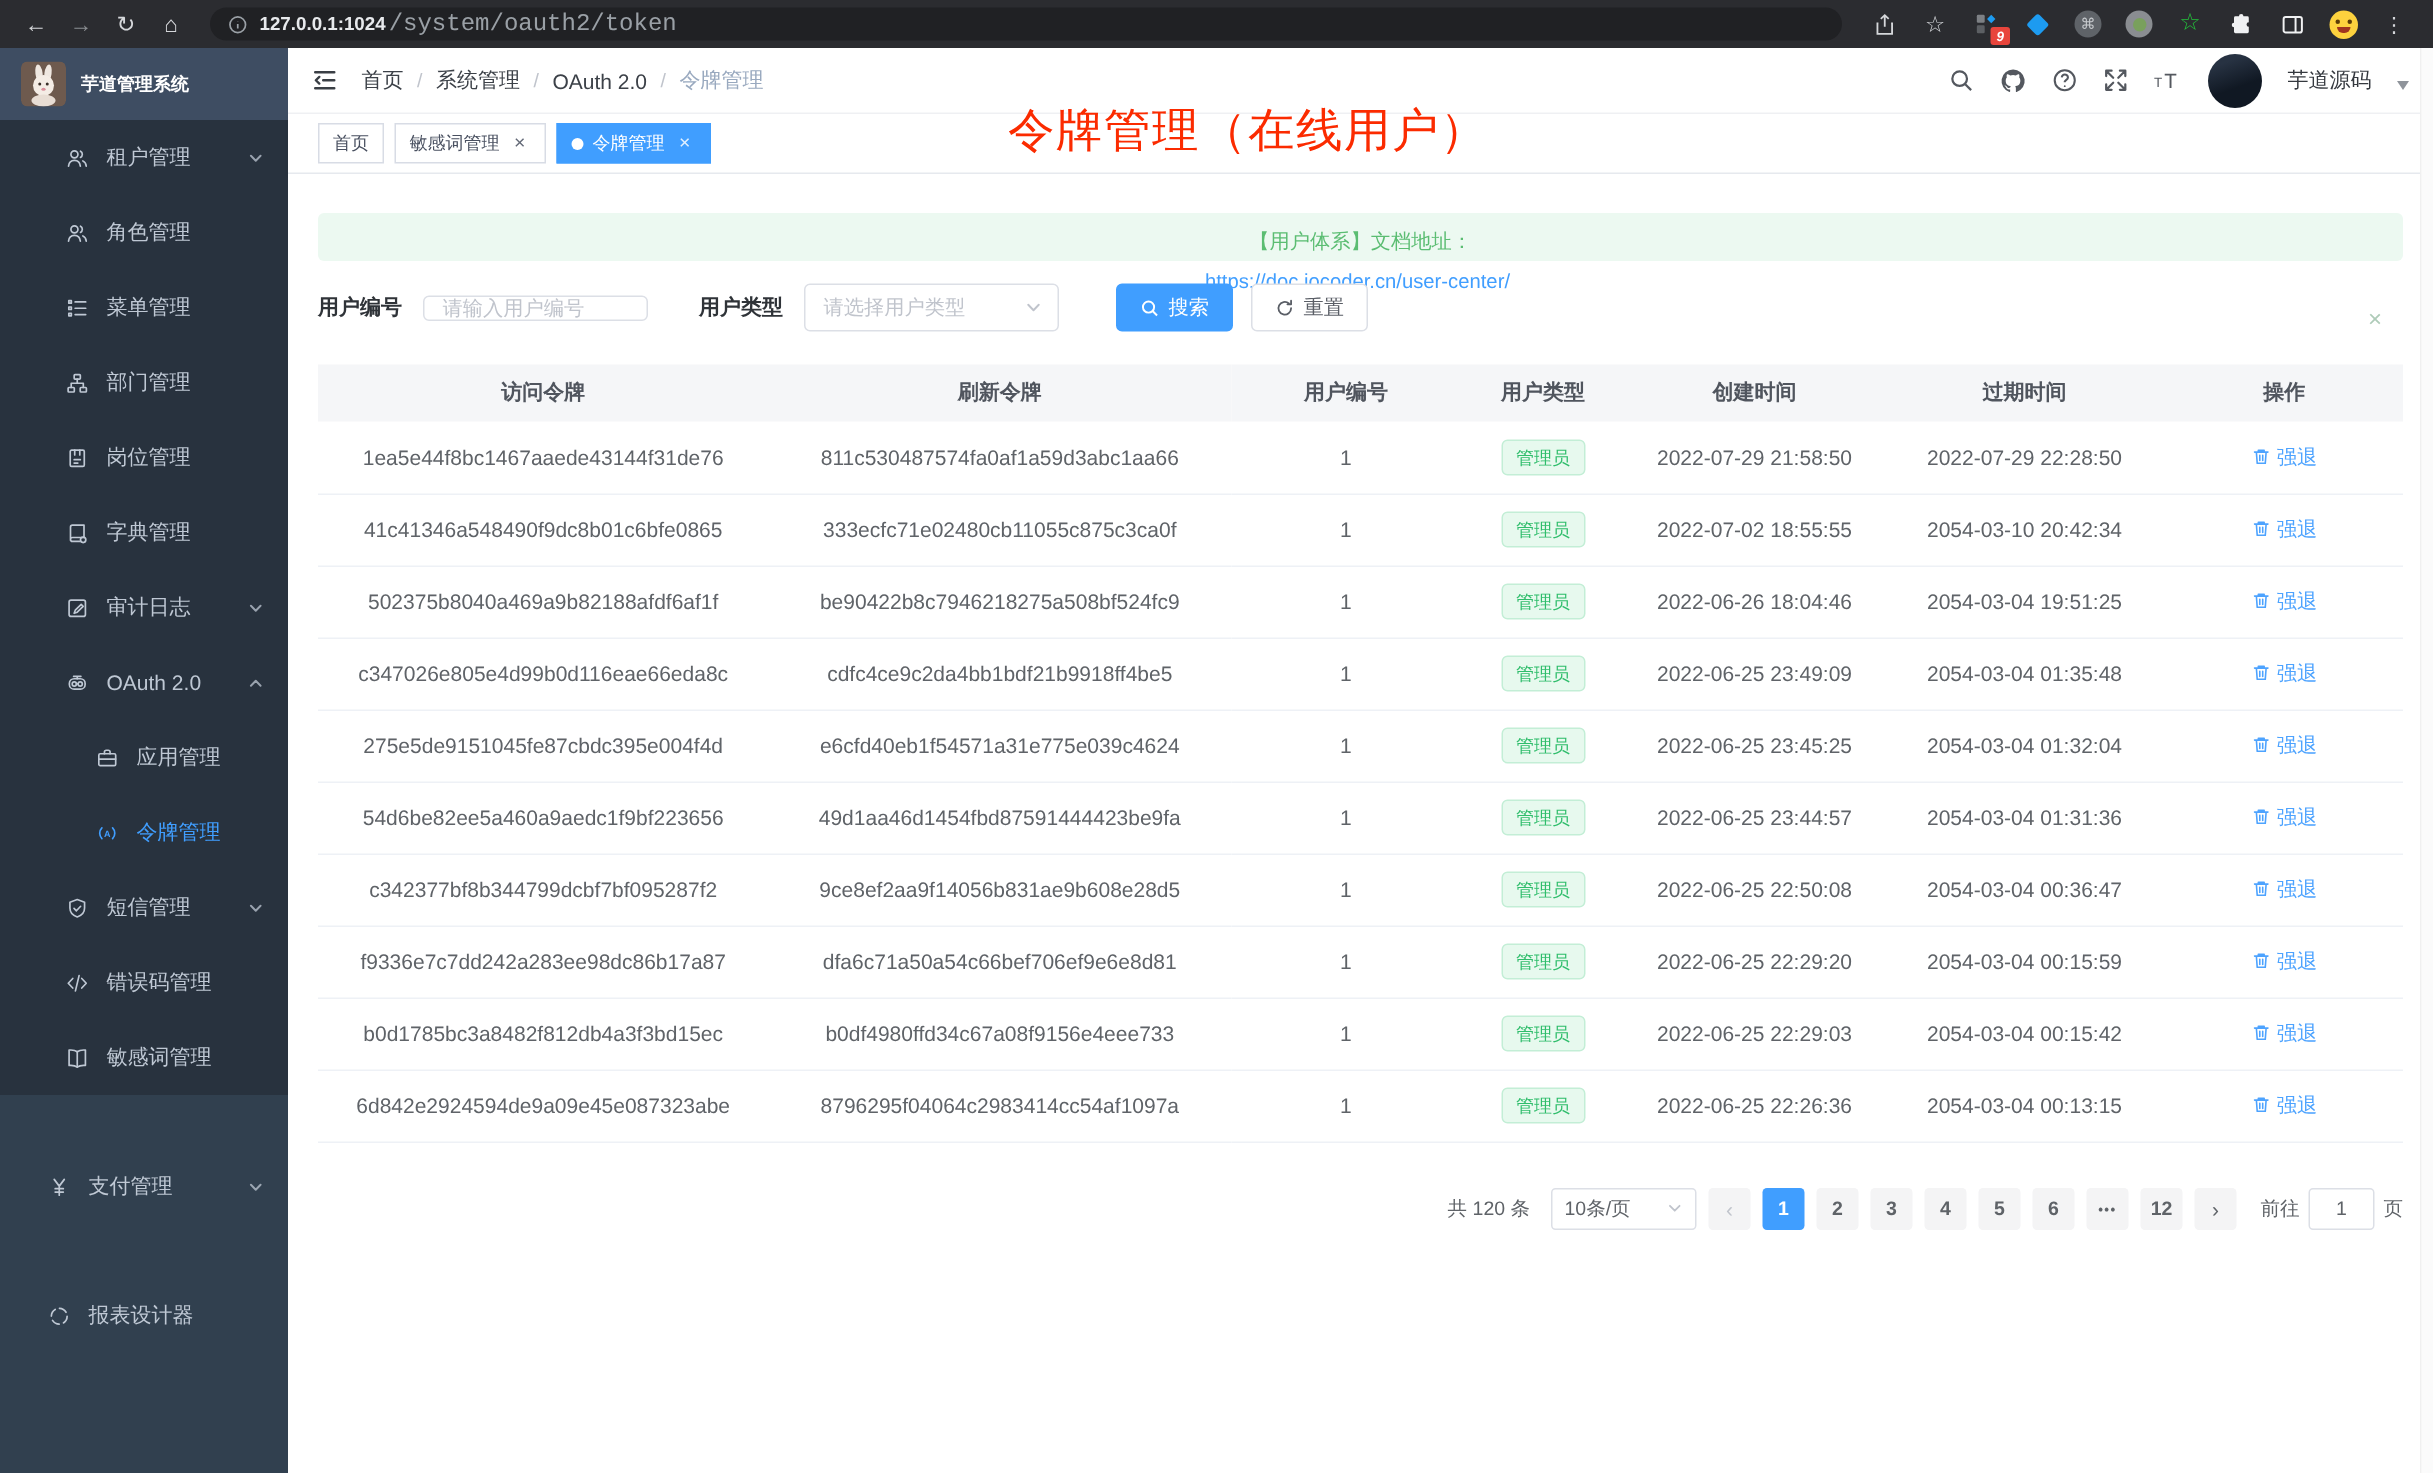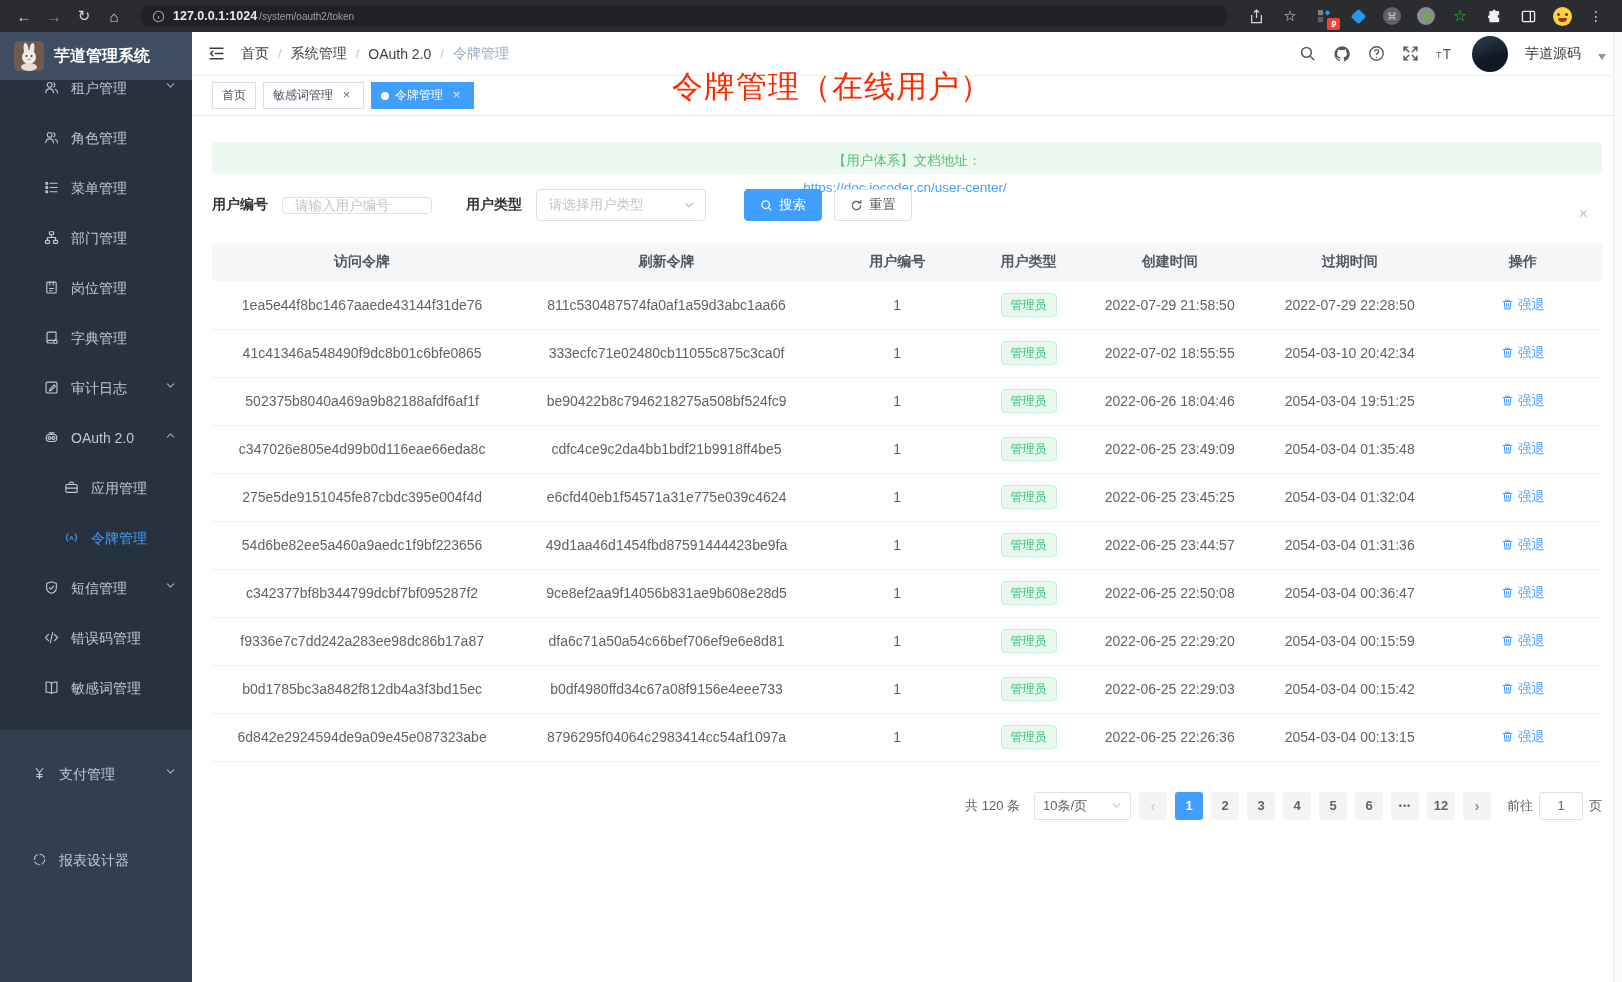--- a/index.html
+++ b/index.html
@@ -7,21 +7,21 @@
     font-family:"Liberation Sans","DejaVu Sans",sans-serif; background:#fff; }
 
   
   .browser-bar{height:32px;background:#2b2c30;display:flex;align-items:center;padding:0 10px;gap:2px;}
   .bnav{width:28px;height:26px;border:none;background:transparent;color:#d5d7da;font-size:15px;
         display:flex;align-items:center;justify-content:center;border-radius:50%;cursor:pointer;}
   .bnav.dim{color:#8a8d91;}
   .url-box{flex:1;height:22px;background:#202124;border-radius:12px;margin:0 10px;display:flex;
            align-items:center;padding:0 12px;gap:8px;min-width:0;}
   .url-host{color:#e8eaed;font-size:12.5px;font-weight:700;white-space:nowrap;}
-  .url-path{color:#9aa0a6;font-size:10px;white-space:nowrap;}
+  .url-path{color:#9aa0a6;font-size:16px;white-space:nowrap;font-family:Liberation Mono, monospace;}
   .url-host{font-weight:600;}
   .binfo{color:#9aa0a6;display:flex;}
   .bext{display:flex;align-items:center;gap:14px;padding:0 6px;}
   .bx{position:relative;display:flex;align-items:center;justify-content:center;width:20px;height:20px;cursor:pointer;}
   .bx .badge9{position:absolute;right:-6px;bottom:-4px;background:#e8453c;color:#fff;font-size:9px;
        padding:1px 4px;border-radius:2px;font-weight:700;}
   .gem{width:11px;height:11px;background:#1d9bf0;transform:rotate(45deg);border-radius:2px;}
   .graycirc{width:18px;height:18px;border-radius:50%;background:#5f6368;display:flex;align-items:center;justify-content:center;color:#c7cacd;font-size:10px;}
   .reccirc{width:18px;height:18px;border-radius:50%;background:#8a8d91;display:flex;align-items:center;justify-content:center;}
   .reccirc i{width:9px;height:9px;border-radius:50%;background:#79a05c;}
@@ -29,23 +29,23 @@
   .emoji{width:19px;height:19px;border-radius:50%;background:#fdd23e;position:relative;}
   .emoji:before{content:"";position:absolute;left:4px;top:6px;width:3px;height:3px;border-radius:50%;background:#5b3c07;box-shadow:8px 0 0 #5b3c07;}
   .emoji:after{content:"";position:absolute;left:5px;top:11px;width:9px;height:4px;border-radius:0 0 8px 8px;background:#a0351f;}
   .dots3{color:#d5d7da;font-size:14px;letter-spacing:0;}
 
   
   .app{display:flex;height:950px;}
   .sidebar{width:192px;background:#31404f;display:flex;flex-direction:column;flex-shrink:0;}
   .side-logo{height:48px;background:#3e4d62;display:flex;align-items:center;padding:0 14px;gap:10px;flex-shrink:0;}
   .side-logo-img{width:30px;height:30px;border-radius:4px;flex-shrink:0;}
-  .side-title{color:#fff;font-size:16px;font-weight:700;white-space:nowrap;}
+  .side-title{color:#fff;font-size:12px;font-weight:700;white-space:nowrap;}
   .side-menu{flex:1;overflow:hidden;}
-  .side-item{height:50px;display:flex;color:#bfc8d4;font-size:14px;position:relative;cursor:pointer;}
+  .side-item{height:50px;display:flex;align-items:center;color:#bfc8d4;font-size:14px;position:relative;cursor:pointer;}
   .side-item.in-dark{background:#28323e;}
   .side-item.lvl-0{padding-left:32px;margin-top:36px;}
   .side-item.lvl-1{padding-left:44px;}
   .side-item.lvl-2{padding-left:64px;}
   .side-item.active{color:#409eff;}
   .s-icon{display:flex;margin-right:12px;flex-shrink:0;}
   .s-label{white-space:nowrap;}
   .s-arrow{position:absolute;right:16px;display:flex;opacity:.75;}
   .s-arrow.up svg{transform:rotate(180deg);}
 

